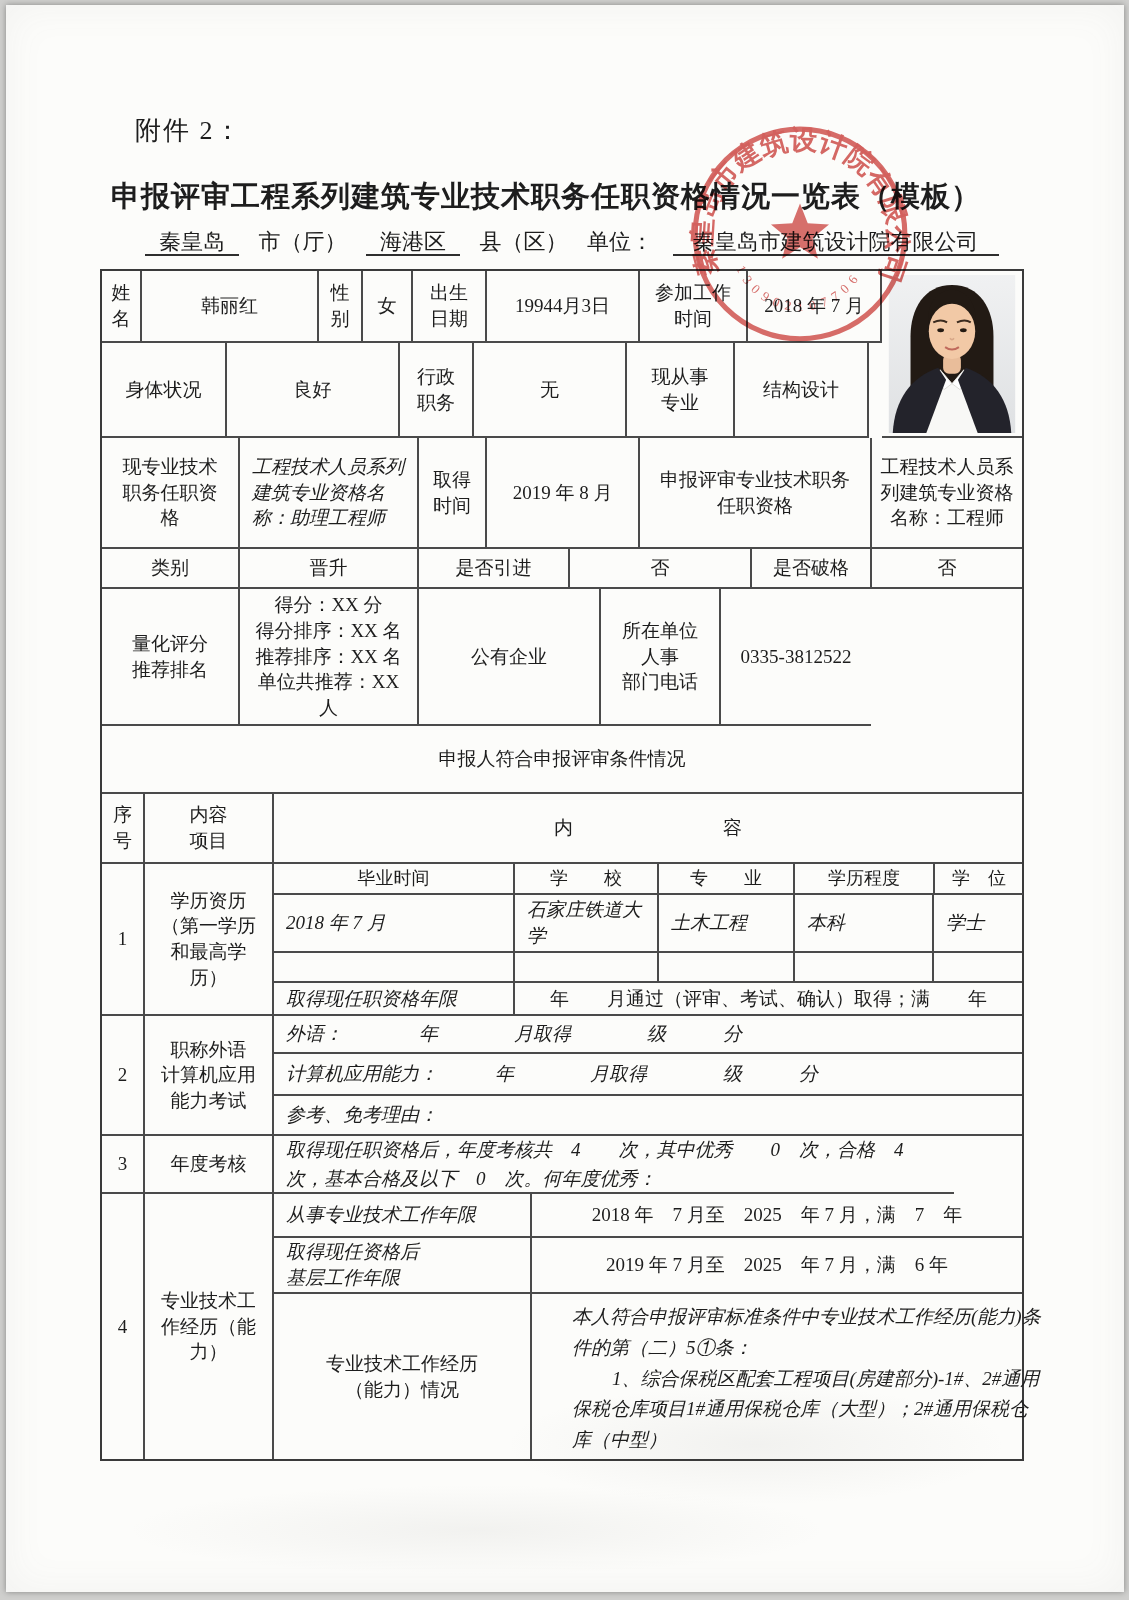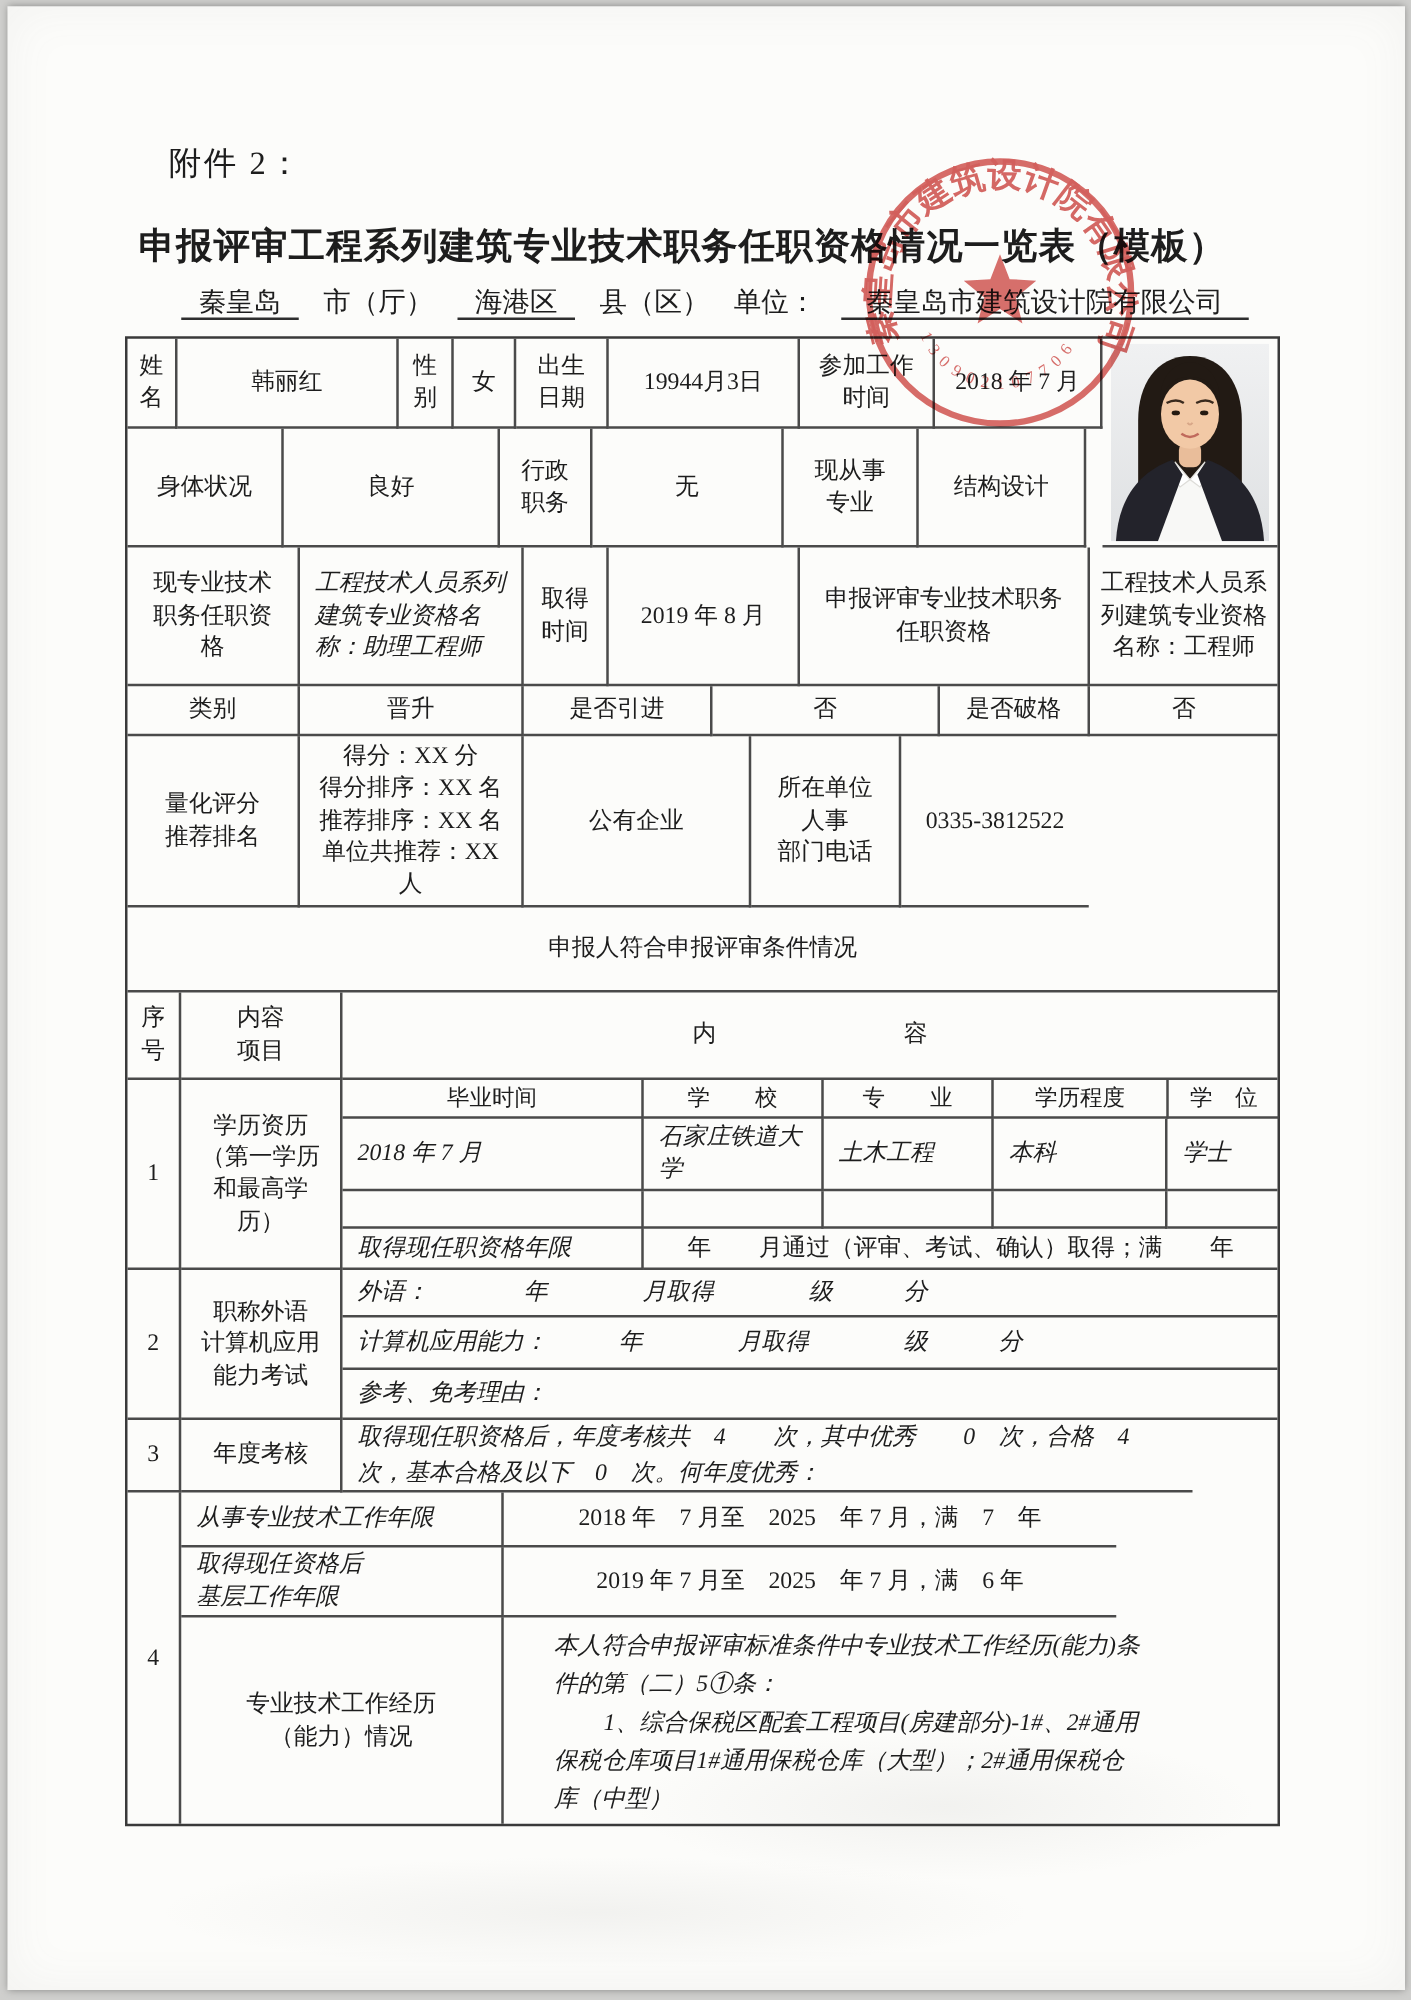--- a/index.html
+++ b/index.html
@@ -261,20 +261,25 @@
     </div>
 
     <div class="trow" style="height:58px">
       <div class="cell" style="width:43px">3</div>
       <div class="cell" style="width:129px">年度考核</div>
       <div class="cell al brn tall-line" style="width:680px">取得现任职资格后，年度考核共　4　　次，其中优秀　　0　次，合格　4　　次，基本合格及以下　0　次。何年度优秀：</div>
     </div>
 
     <div class="trow" style="height:265px">
       <div class="cell bbn" style="width:43px">4</div>
+      <div class="cell bbn" style="width:129px">
+        <span class="ln">专业技术工</span>
+        <span class="ln">作经历（能</span>
+        <span class="ln">力）</span>
+      </div>
       <div class="col" style="width:748px">
         <div class="subrow" style="height:44px">
           <div class="cell al" style="width:258px">从事专业技术工作年限</div>
           <div class="cell brn" style="width:490px">2018 年　7 月至　2025　年 7 月，满　7　年</div>
         </div>
         <div class="subrow" style="height:56px">
           <div class="cell al" style="width:258px">
             <span class="ln">取得现任资格后</span>
             <span class="ln">基层工作年限</span>
           </div>

